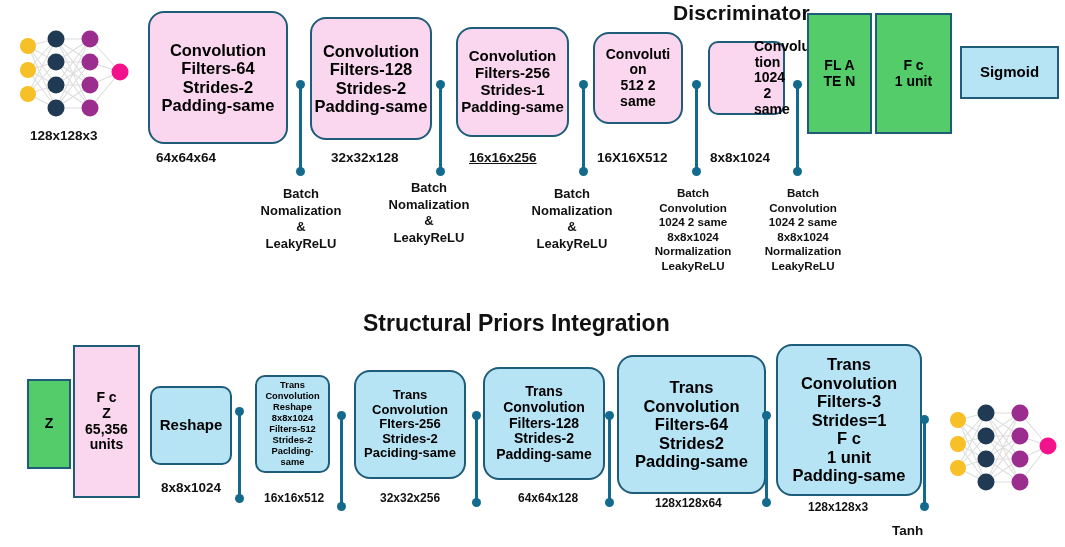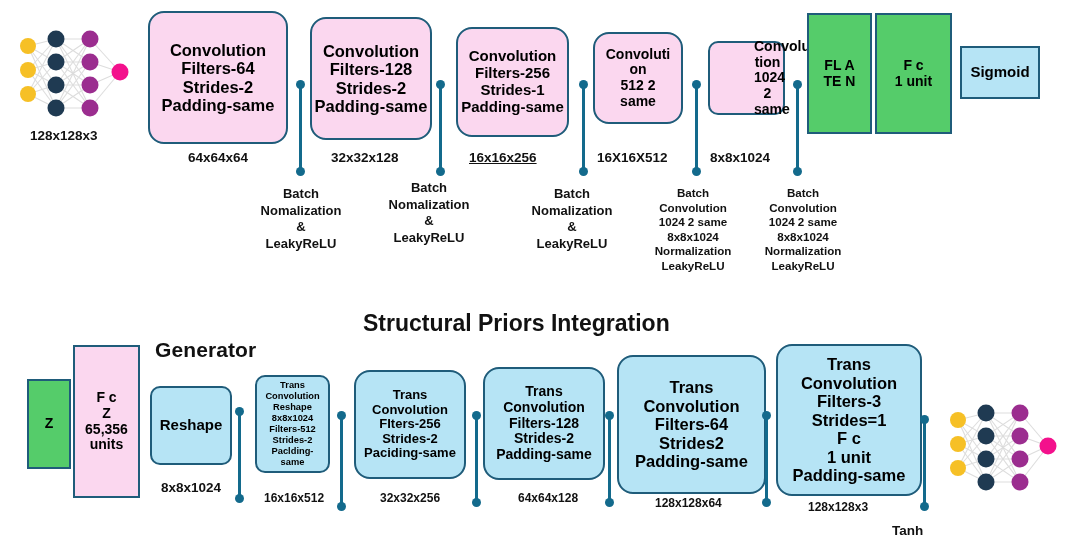--- a/index.html
+++ b/index.html
@@ -180,28 +180,29 @@
     <g fill="#9B2D8F">
       <circle cx="82" cy="25" r="8.5"></circle>
         <circle cx="82" cy="48" r="8.5"></circle>
       <circle cx="82" cy="71" r="8.5"></circle>
         <circle cx="82" cy="94" r="8.5"></circle>
     </g>
     <circle cx="112" cy="58" r="8.5" fill="#F3118C"></circle>
   </svg>
   <div class="abs dim" style="left:30px; top:128px;">128x128x3</div>
 
+  <div class="abs section-title" style="left:673px; top:1px;">Discriminator</div>
 
   <div class="abs block pink round fs17" style="left:148px; top:11px; width:140px; height:133px;">
     <span class="txt" style="white-space:pre-line;">Convolution
 Filters-64
 Strides-2
 Padding-same</span>
   </div>
-  <div class="abs dim" style="left:188px; top:150px;">64x64x64</div>
+  <div class="abs dim" style="left:156px; top:150px;">64x64x64</div>
 
   <div class="abs block pink round fs17" style="left:310px; top:17px; width:122px; height:123px;">
     <span class="txt" style="white-space:pre-line;">Convolution
 Filters-128
 Strides-2
 Padding-same</span>
   </div>
   <div class="abs dim" style="left:331px; top:150px;">32x32x128</div>
 
   <div class="abs block pink round fs15" style="left:456px; top:27px; width:113px; height:110px;">
@@ -231,21 +232,21 @@
   <div class="abs block green sq fs14" style="left:807px; top:13px; width:65px; height:121px;">
     <span class="txt" style="white-space:pre-line;">FL A
 TE N</span>
   </div>
 
   <div class="abs block green sq fs14" style="left:875px; top:13px; width:77px; height:121px;">
     <span class="txt" style="white-space:pre-line;">F c
 1 unit</span>
   </div>
 
-  <div class="abs block blue sq fs15" style="left:960px; top:46px; width:80px; height:53px;">
+  <div class="abs block blue sq fs15" style="left:960px; top:46px; width:99px; height:53px;">
     <span class="txt">Sigmoid</span>
   </div>
 
   <div class="conn" style="left:296px; top:83px; width:9px; height:90px;">
     <div class="line"></div>
     <div class="dot top"></div>
     <div class="dot bot"></div>
   </div>
   <div class="conn" style="left:436px; top:83px; width:9px; height:90px;">
     <div class="line"></div>
@@ -287,21 +288,20 @@
 Normalization
 LeakyReLU</div>
   <div class="abs anno-sm" style="left:748px; top:186px; width:110px;">Batch
 Convolution
 1024 2 same
 8x8x1024
 Normalization
 LeakyReLU</div>
 
   <div class="abs big-title" style="left:331px; top:310px;">Structural Priors Integration</div>
-  <div class="abs section-title" style="left:155px; top:338px;">Generator</div>
 
   <div class="abs block green sq fs14" style="left:27px; top:379px; width:44px; height:90px;">
     <span class="txt">Z</span>
   </div>
 
   <div class="abs block pink sq fs14" style="left:73px; top:345px; width:67px; height:153px;">
     <span class="txt" style="white-space:pre-line;">F c
 Z
 65,356
 units</span>

